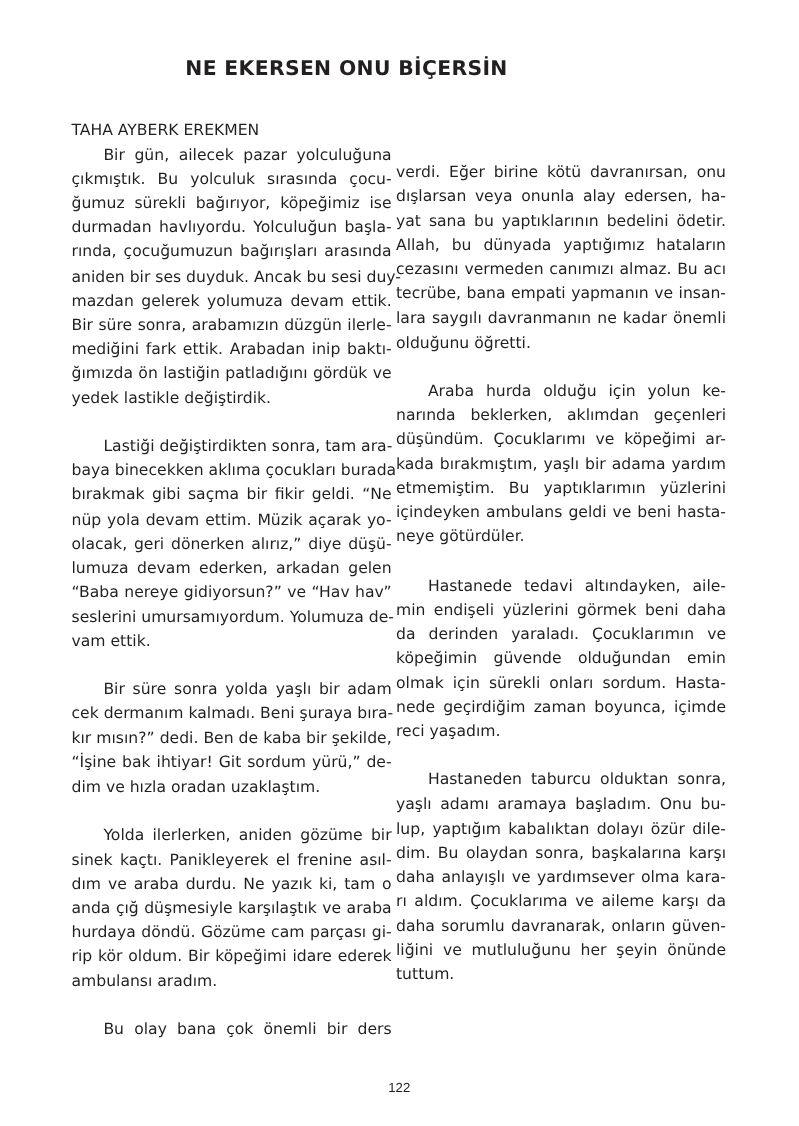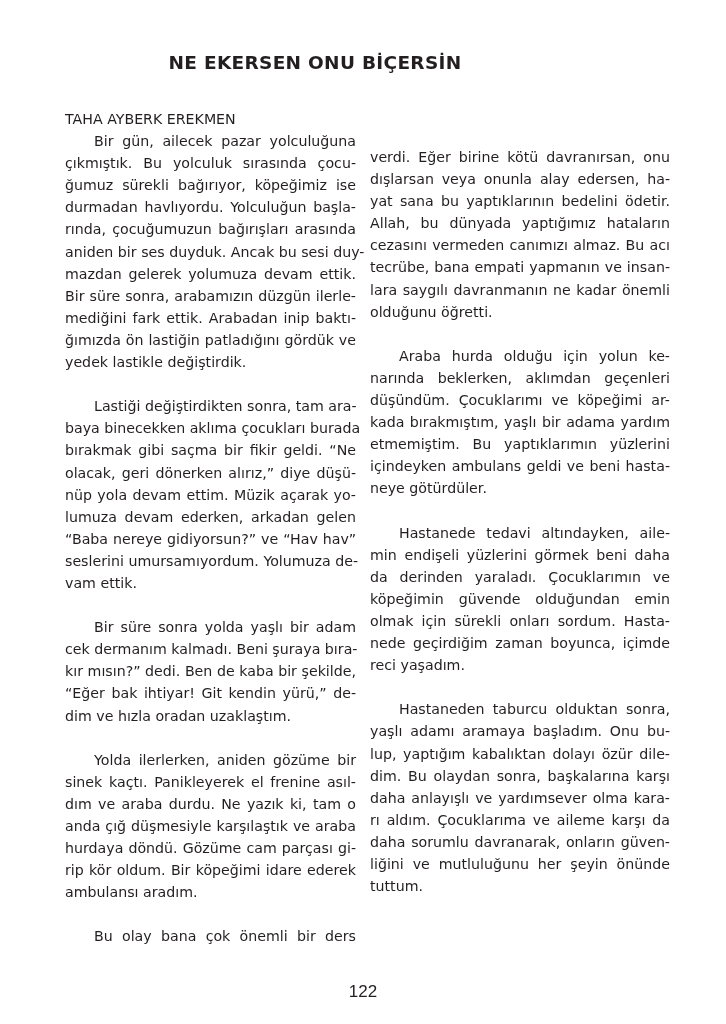--- a/index.html
+++ b/index.html
@@ -2,27 +2,27 @@
 <html><head>
 <meta charset="utf-8">
 <style>
   html, body { margin: 0; padding: 0; background: #ffffff; }
   body { width: 726px; height: 1024px; position: relative; overflow: hidden;
          font-family: "DejaVu Sans", "Liberation Sans", sans-serif; color: #231f20; }
   .title { position: absolute; top: 52px; left: 0; width: 630px; text-align: center;
            font-size: 18.5px; font-weight: bold; letter-spacing: 0.3px; color: #231f20; }
   .col { position: absolute; top: 108px; width: 291px; font-size: 14.2px; line-height: 22.1px; }
   .col.left { left: 65px; }
-  .col.right { left: 370px; top: 146px; width: 300px; }
+  .col.right { left: 360px; top: 146px; width: 300px; }
   .line { display: block; white-space: nowrap; text-align: justify; text-align-last: justify; }
   .line.last { text-align-last: left; }
   .line.indent { padding-left: 29px; }
   .gap { display: block; height: 22.1px; }
   .pagenum { position: absolute; top: 982px; left: 0; width: 726px; text-align: center;
-             font-family: "Liberation Sans", sans-serif; font-size: 17px; color: #231f20; }
+             font-family: "Liberation Sans", sans-serif; font-size: 12px; color: #231f20; }
 </style>
 </head>
 <body>
 
 <div class="title">NE EKERSEN ONU BİÇERSİN</div>
 
 <div class="col left">
   <span class="line last">TAHA AYBERK EREKMEN</span>
   <div id="left-paras">
       <div>
@@ -36,33 +36,33 @@
         <span class="line">Bir süre sonra, arabamızın düzgün ilerle-</span>
         <span class="line">mediğini fark ettik. Arabadan inip baktı-</span>
         <span class="line">ğımızda ön lastiğin patladığını gördük ve</span>
         <span class="line last">yedek lastikle değiştirdik.</span>
       </div>
       <span class="gap"></span>
       <div>
         <span class="line indent">Lastiği değiştirdikten sonra, tam ara-</span>
         <span class="line">baya binecekken aklıma çocukları burada</span>
         <span class="line">bırakmak gibi saçma bir fikir geldi. “Ne</span>
+        <span class="line">nüp yola devam ettim. Müzik açarak yo-</span>
         <span class="line">olacak, geri dönerken alırız,” diye düşü-</span>
-        <span class="line">nüp yola devam ettim. Müzik açarak yo-</span>
         <span class="line">lumuza devam ederken, arkadan gelen</span>
         <span class="line">“Baba nereye gidiyorsun?” ve “Hav hav”</span>
         <span class="line">seslerini umursamıyordum. Yolumuza de-</span>
         <span class="line last">vam ettik.</span>
       </div>
       <span class="gap"></span>
       <div>
         <span class="line indent">Bir süre sonra yolda yaşlı bir adam</span>
         <span class="line">cek dermanım kalmadı. Beni şuraya bıra-</span>
         <span class="line">kır mısın?” dedi. Ben de kaba bir şekilde,</span>
-        <span class="line">“Eğer bak ihtiyar! Git kendin yürü,” de-</span>
+        <span class="line">“İşine bak ihtiyar! Git sordum yürü,” de-</span>
         <span class="line last">dim ve hızla oradan uzaklaştım.</span>
       </div>
       <span class="gap"></span>
       <div>
         <span class="line indent">Yolda ilerlerken, aniden gözüme bir</span>
         <span class="line">sinek kaçtı. Panikleyerek el frenine asıl-</span>
         <span class="line">dım ve araba durdu. Ne yazık ki, tam o</span>
         <span class="line">anda çığ düşmesiyle karşılaştık ve araba</span>
         <span class="line">hurdaya döndü. Gözüme cam parçası gi-</span>
         <span class="line">rip kör oldum. Bir köpeğimi idare ederek</span>

